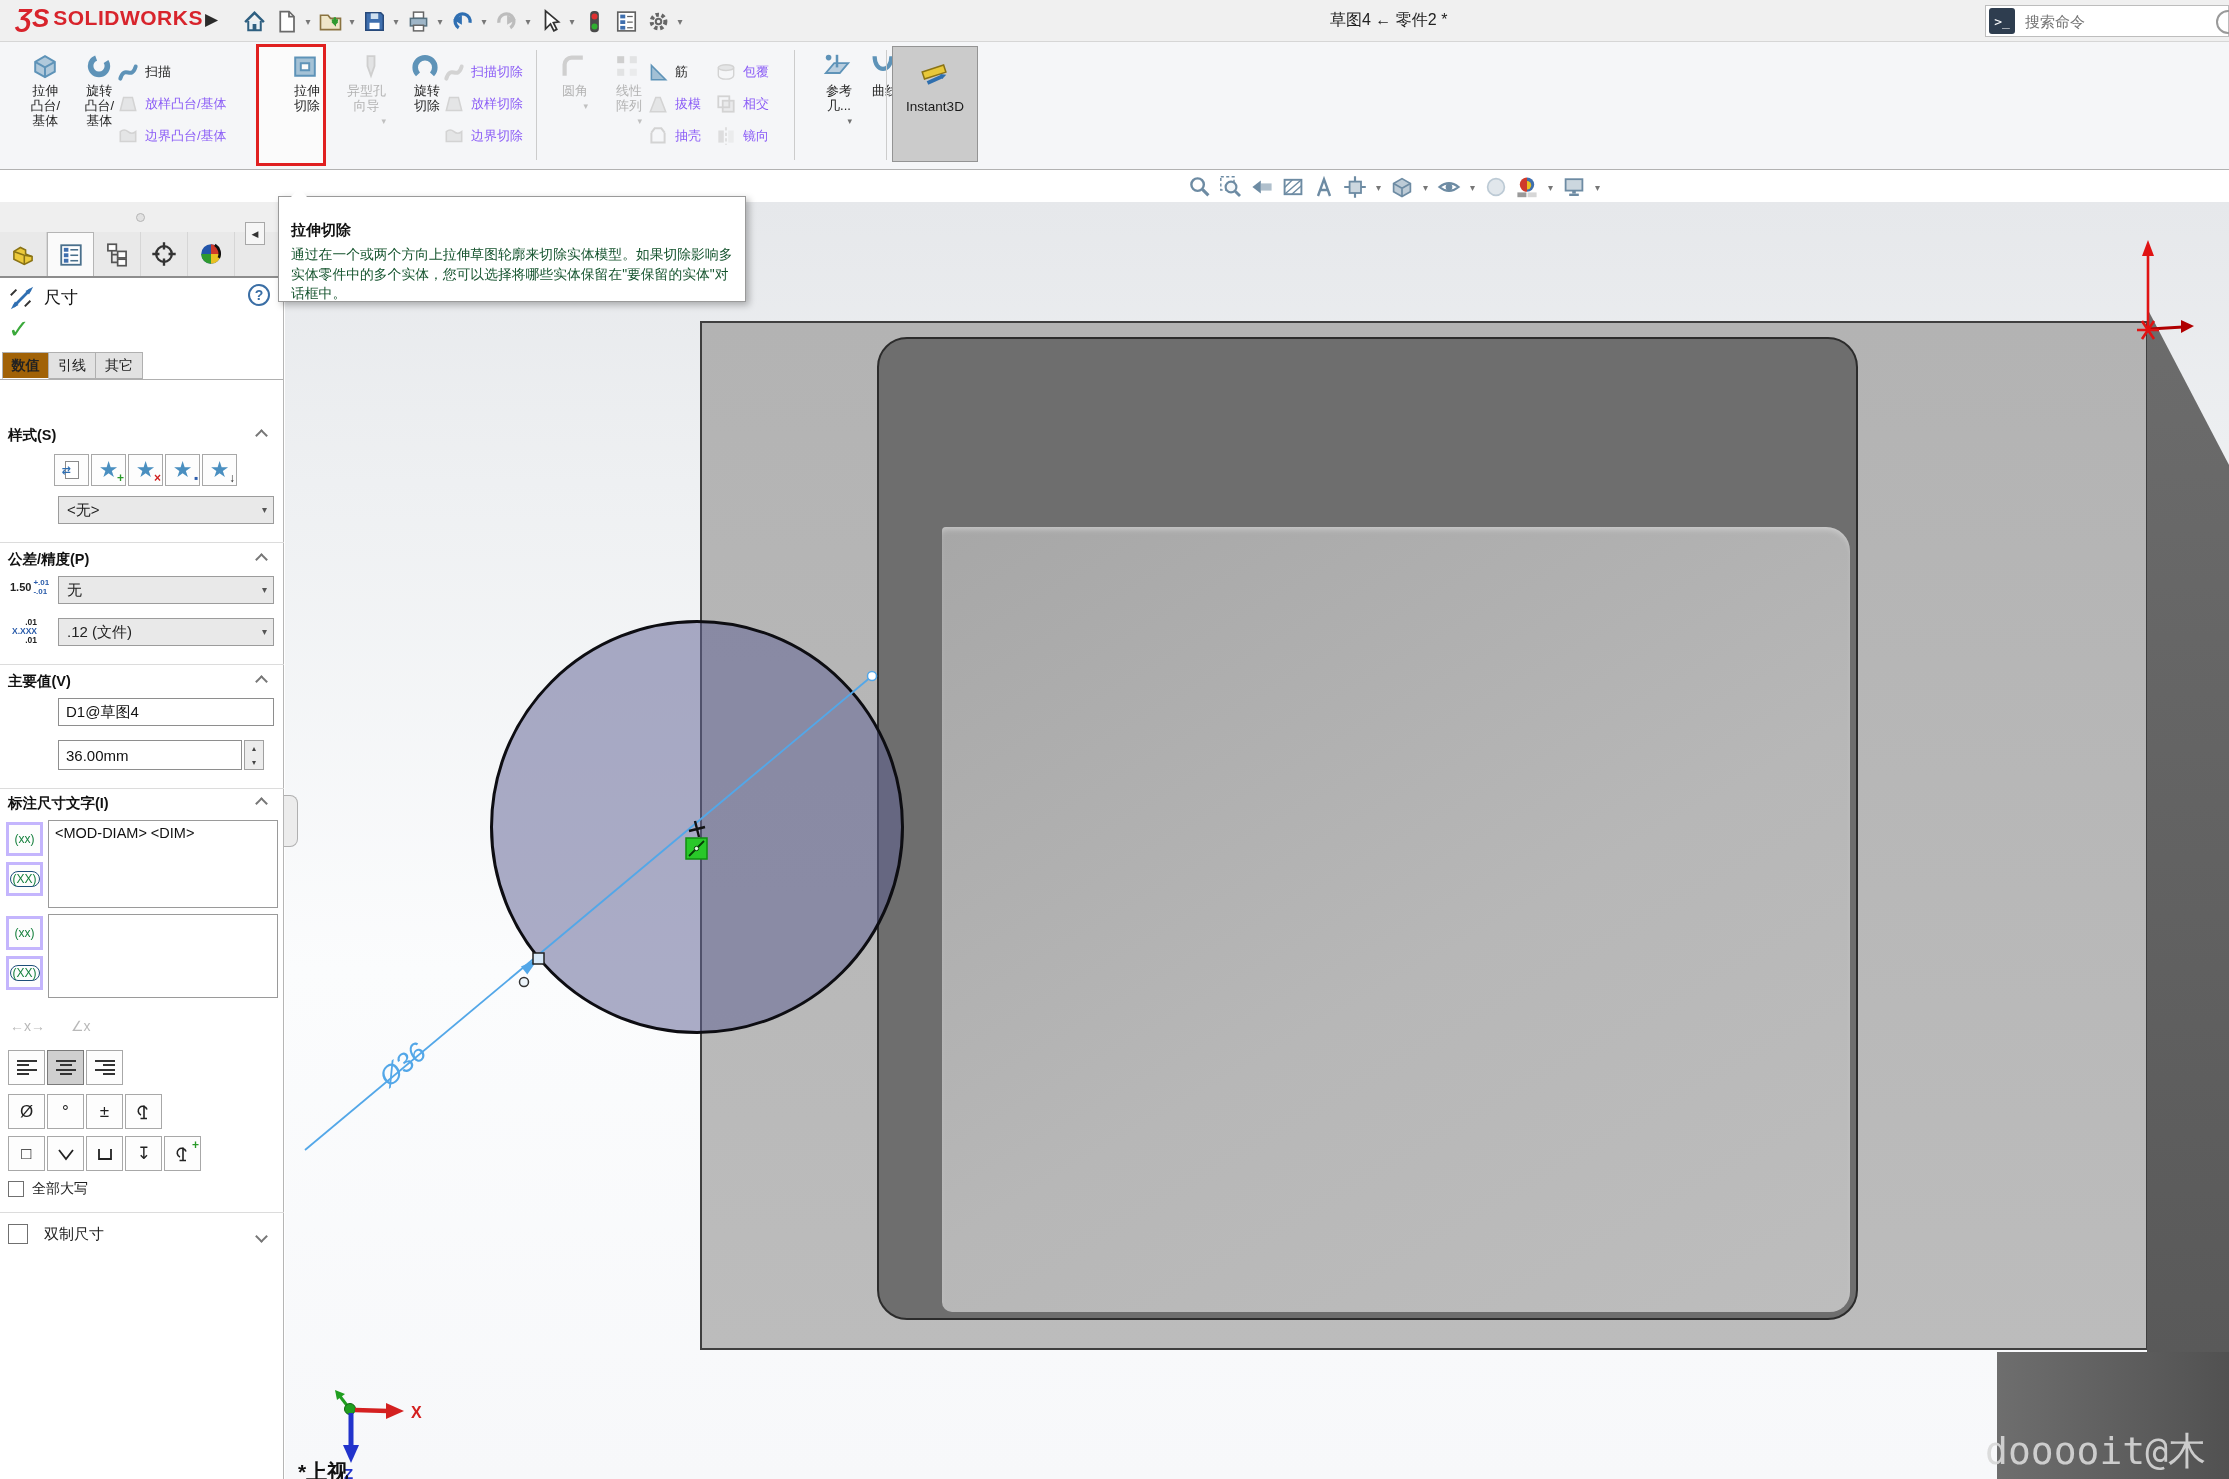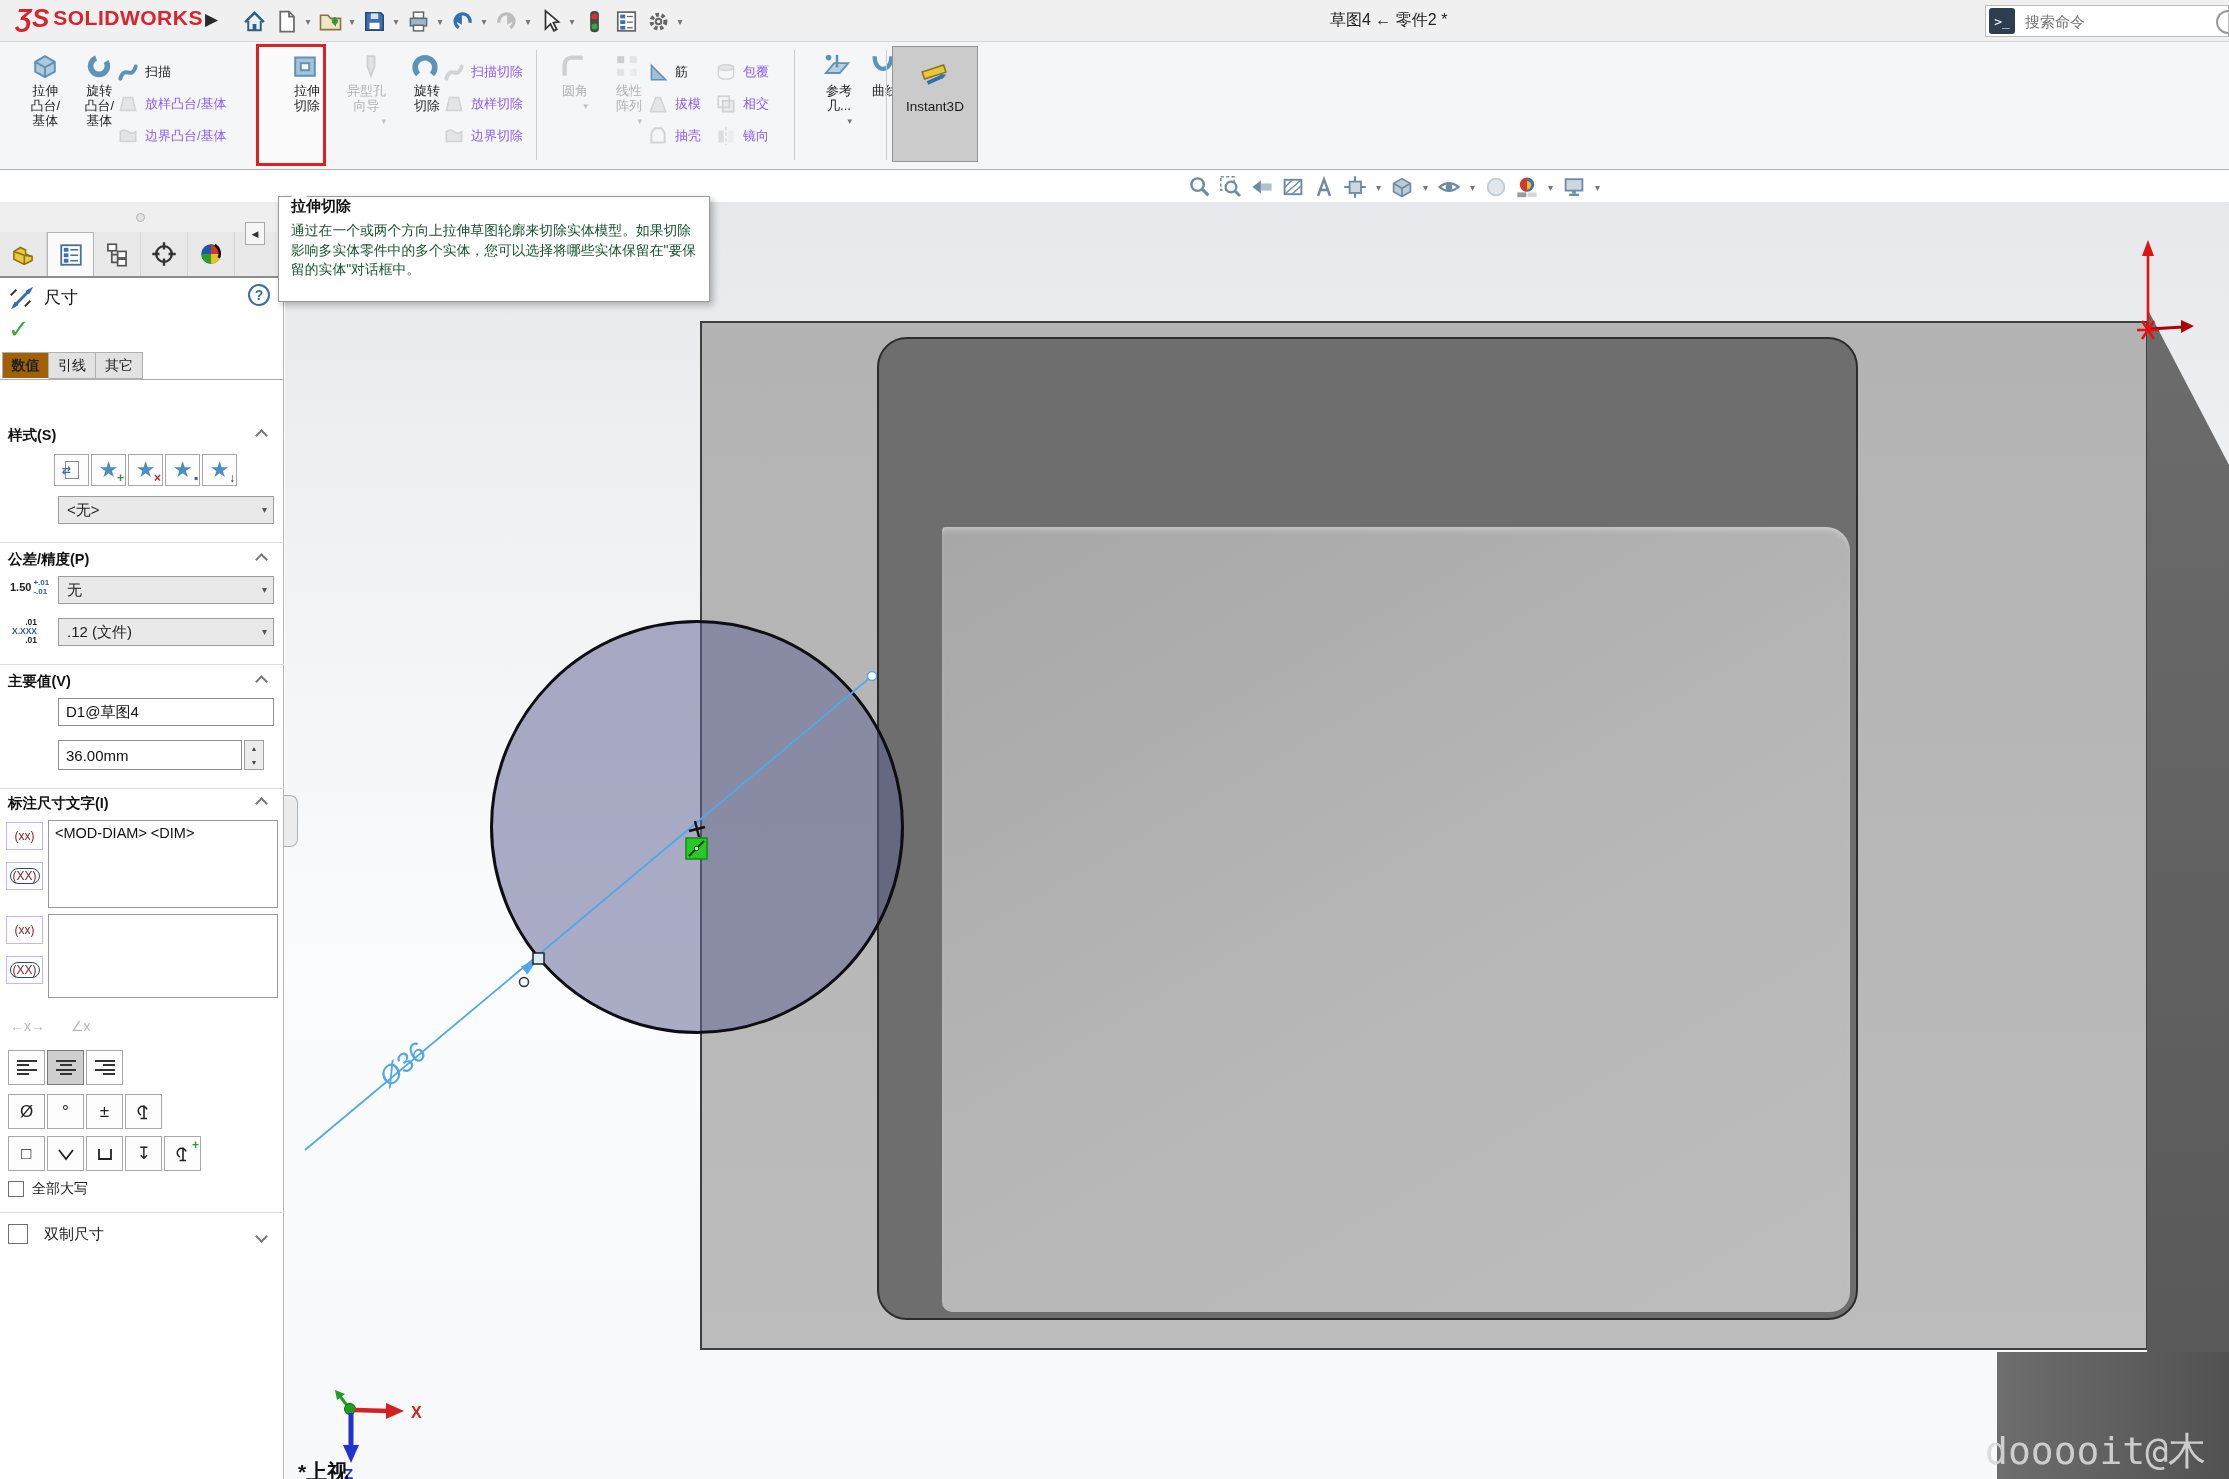--- a/index.html
+++ b/index.html
@@ -49,21 +49,21 @@
   .tab{height:31px;border:1px solid #b5b5b5;border-left:none;background:#dadada;color:#222;font-size:15px;display:flex;align-items:center;justify-content:center;white-space:nowrap;padding:0 6px;}
   .tab:first-child{border-left:1px solid #b5b5b5;}
   .tab.active{background:#ffffff;border-bottom-color:#ffffff;height:32px;font-weight:bold;}
   
   #hud{position:absolute;left:1188px;top:175px;display:flex;align-items:center;gap:7px;z-index:5;}
   #hud svg{width:24px;height:24px;color:#6d8ba3;}
   #hud .dim{opacity:.45;}
   #hud .tcaret{width:9px;}
 
   
-  #tooltip{position:absolute;left:278px;top:196px;width:432px;height:106px;background:#fff;border:1px solid #9a9a9a;box-shadow:3px 3px 7px rgba(0,0,0,.28);z-index:50;padding:0 12px;}
+  #tooltip{position:absolute;left:278px;top:196px;width:468px;height:106px;background:#fff;border:1px solid #9a9a9a;box-shadow:3px 3px 7px rgba(0,0,0,.28);z-index:50;padding:24px 12px;}
   #tooltip .tt-title{font-size:15px;font-weight:bold;color:#111;margin-bottom:5px;}
   #tooltip .tt-body{font-size:13.8px;color:#14532d;line-height:1.42;}
   #tooltip .ptr{position:absolute;left:12px;top:-9px;width:0;height:0;border-left:8px solid transparent;border-right:8px solid transparent;border-bottom:9px solid #fff;}
 
   
   #panel{position:absolute;left:0;top:202px;width:284px;height:1277px;background:#fff;border-right:1px solid #b5b5b5;z-index:3;}
   .pstrip{position:absolute;left:0;top:0;width:100%;height:30px;background:#efefef;}
   .pdot{position:absolute;left:136px;top:11px;width:9px;height:9px;border-radius:50%;background:#e2e2e2;border:1px solid #b5b5b5;}
   .ptabs{position:absolute;left:0;top:30px;width:100%;height:46px;background:#e9e9e9;border-bottom:2px solid #8d8d8d;display:flex;}
   .ptab{width:47px;height:44px;display:flex;align-items:center;justify-content:center;border-right:1px solid #d6d6d6;}
@@ -95,21 +95,21 @@
   .dd{position:absolute;height:28px;background:#e9e9e9;border:1px solid #9c9c9c;font-size:15px;color:#222;display:flex;align-items:center;padding:0 8px;}
   .dd .ddc{position:absolute;right:6px;top:7px;font-size:10px;color:#555;}
   .inp{position:absolute;height:28px;background:#fff;border:1px solid #8e8e8e;font-size:15px;color:#111;display:flex;align-items:center;padding:0 7px;}
   .tolico{position:absolute;left:10px;width:42px;display:flex;align-items:center;gap:2px;}
   .tolico .big{font-size:11px;font-weight:bold;color:#222;}
   .tolico .stk{display:flex;flex-direction:column;font-size:8px;line-height:9px;color:#2a5caa;font-weight:bold;}
   .precico{position:absolute;left:12px;display:flex;flex-direction:column;font-size:8.5px;line-height:9px;color:#222;font-weight:bold;}
   .precico .mid{color:#2a5caa;text-align:right;}
   .spinner{position:absolute;left:244px;width:20px;height:30px;background:#ececec;border:1px solid #a0a0a0;display:flex;flex-direction:column;}
   .spinner span{flex:1;font-size:8px;color:#444;display:flex;align-items:center;justify-content:center;}
-  .xbtn{position:absolute;left:6px;width:37px;height:28px;background:#fdfdfd;border:1px solid #c4b5fd;font-size:12px;color:#7f1d1d;display:flex;align-items:center;justify-content:center;}
+  .xbtn{position:absolute;left:6px;width:37px;height:34px;background:#fdfdfd;border:3px solid #c4b5fd;font-size:12px;color:#15803d;display:flex;align-items:center;justify-content:center;}
   .xbtn.pill span{border:1.5px solid #1d4f79;border-radius:8px;padding:0 2px;}
   .tarea{position:absolute;left:48px;width:230px;background:#fff;border:1px solid #9a9a9a;font-size:14.5px;color:#111;padding:4px 6px;}
   .modrow{position:absolute;left:10px;top:816px;display:flex;gap:26px;font-size:14px;color:#b9b9b9;}
   .btnrow{position:absolute;display:flex;gap:2px;}
   .sqbtn{width:37px;height:35px;background:#fdfdfd;border:1px solid #a8a8a8;display:flex;align-items:center;justify-content:center;font-size:17px;color:#222;position:relative;}
   .sqbtn.pressed{background:#cfcfcf;border-color:#7a7a7a;}
   .alg{width:20px;height:16px;display:flex;flex-direction:column;justify-content:space-between;}
   .alg i{display:block;height:2px;background:#333;}
   .alg.l i:nth-child(even){width:60%;align-self:flex-start;}
   .alg.c i:nth-child(even){width:60%;align-self:center;}

